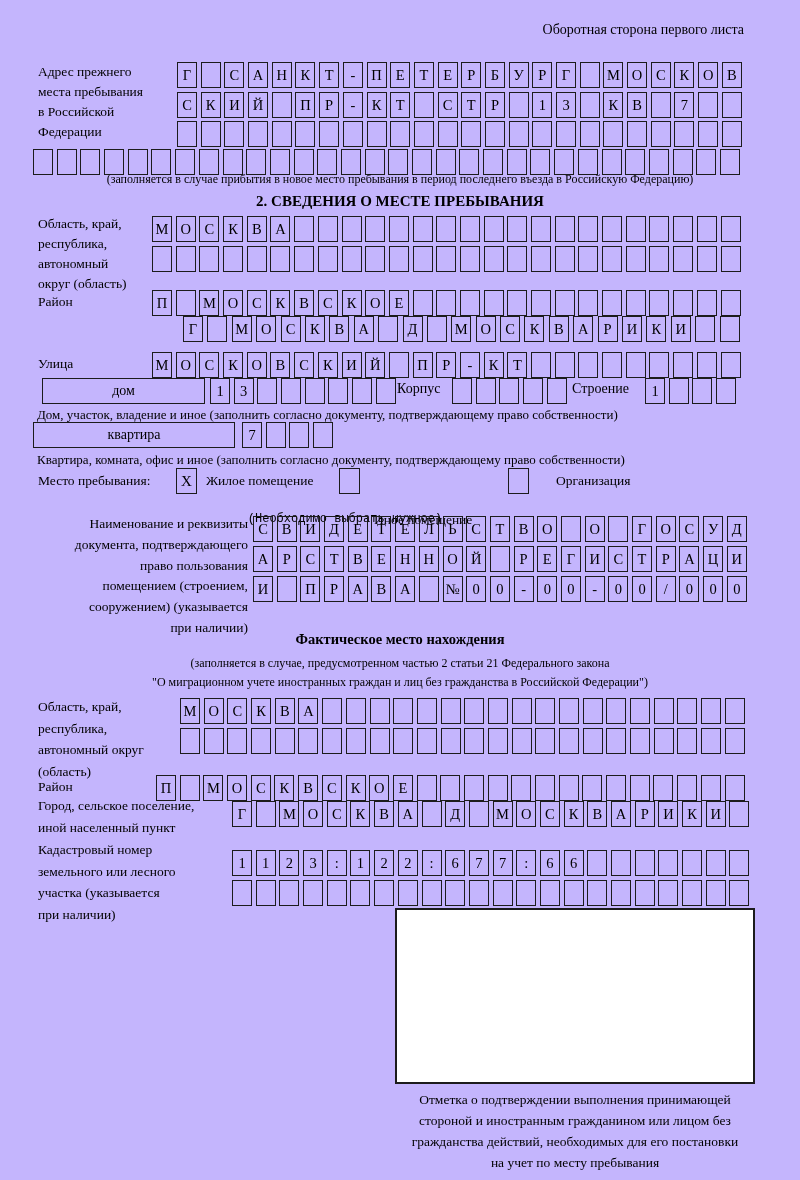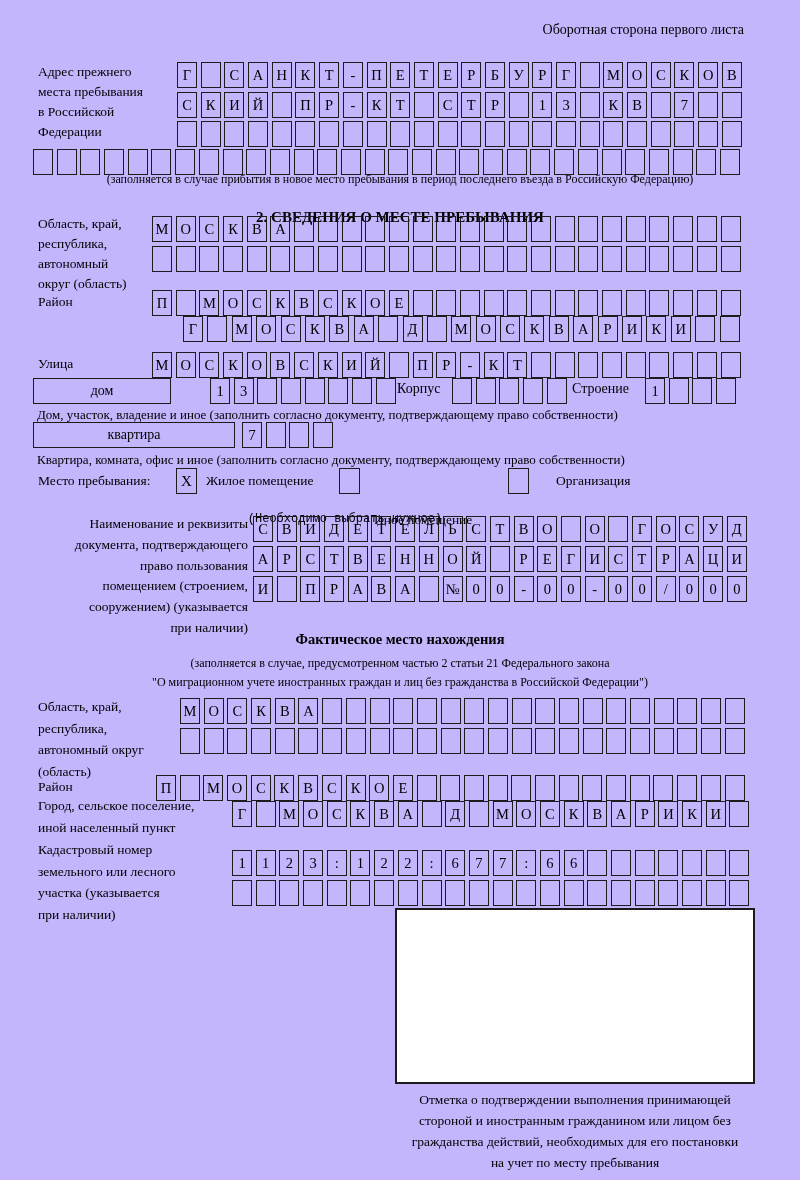--- a/index.html
+++ b/index.html
@@ -140,21 +140,21 @@
       <span class="cell"></span>
       <span class="cell"></span>
       <span class="cell"></span>
       <span class="cell"></span>
       <span class="cell"></span>
       <span class="cell"></span>
       <span class="cell"></span>
     </div>
   <div class="abs smallnote center" style="left:60px;top:172px;width:680px;">(заполняется в случае прибытия в новое место пребывания в период последнего въезда в Российскую Федерацию)</div>
 
-  <div class="abs sechead center" style="left:0;top:193px;width:800px;margin-top:16px;">2. СВЕДЕНИЯ О МЕСТЕ ПРЕБЫВАНИЯ</div>
+  <div class="abs sechead center" style="left:0;top:193px;width:800px;">2. СВЕДЕНИЯ О МЕСТЕ ПРЕБЫВАНИЯ</div>
 
   <div class="abs label" style="left:38px;top:214px;width:115px;">Область, край,
 республика,
 автономный
 округ (область)</div>
   <div class="crow" style="left:152px;top:216px;">
       <span class="cell">М</span>
       <span class="cell">О</span>
       <span class="cell">С</span>
       <span class="cell">К</span>
@@ -285,21 +285,21 @@
       <span class="cell"></span>
       <span class="cell"></span>
       <span class="cell"></span>
       <span class="cell"></span>
       <span class="cell"></span>
       <span class="cell"></span>
       <span class="cell"></span>
       <span class="cell"></span>
     </div>
 
-  <div class="namedbox" style="left:33px;top:378px;width:138px;">дом</div>
+  <div class="namedbox" style="left:42px;top:378px;width:163px;">дом</div>
   <div class="crow" style="left:210px;top:378px;">
       <span class="cell">1</span>
       <span class="cell">3</span>
       <span class="cell"></span>
       <span class="cell"></span>
       <span class="cell"></span>
       <span class="cell"></span>
       <span class="cell"></span>
       <span class="cell"></span>
     </div>

